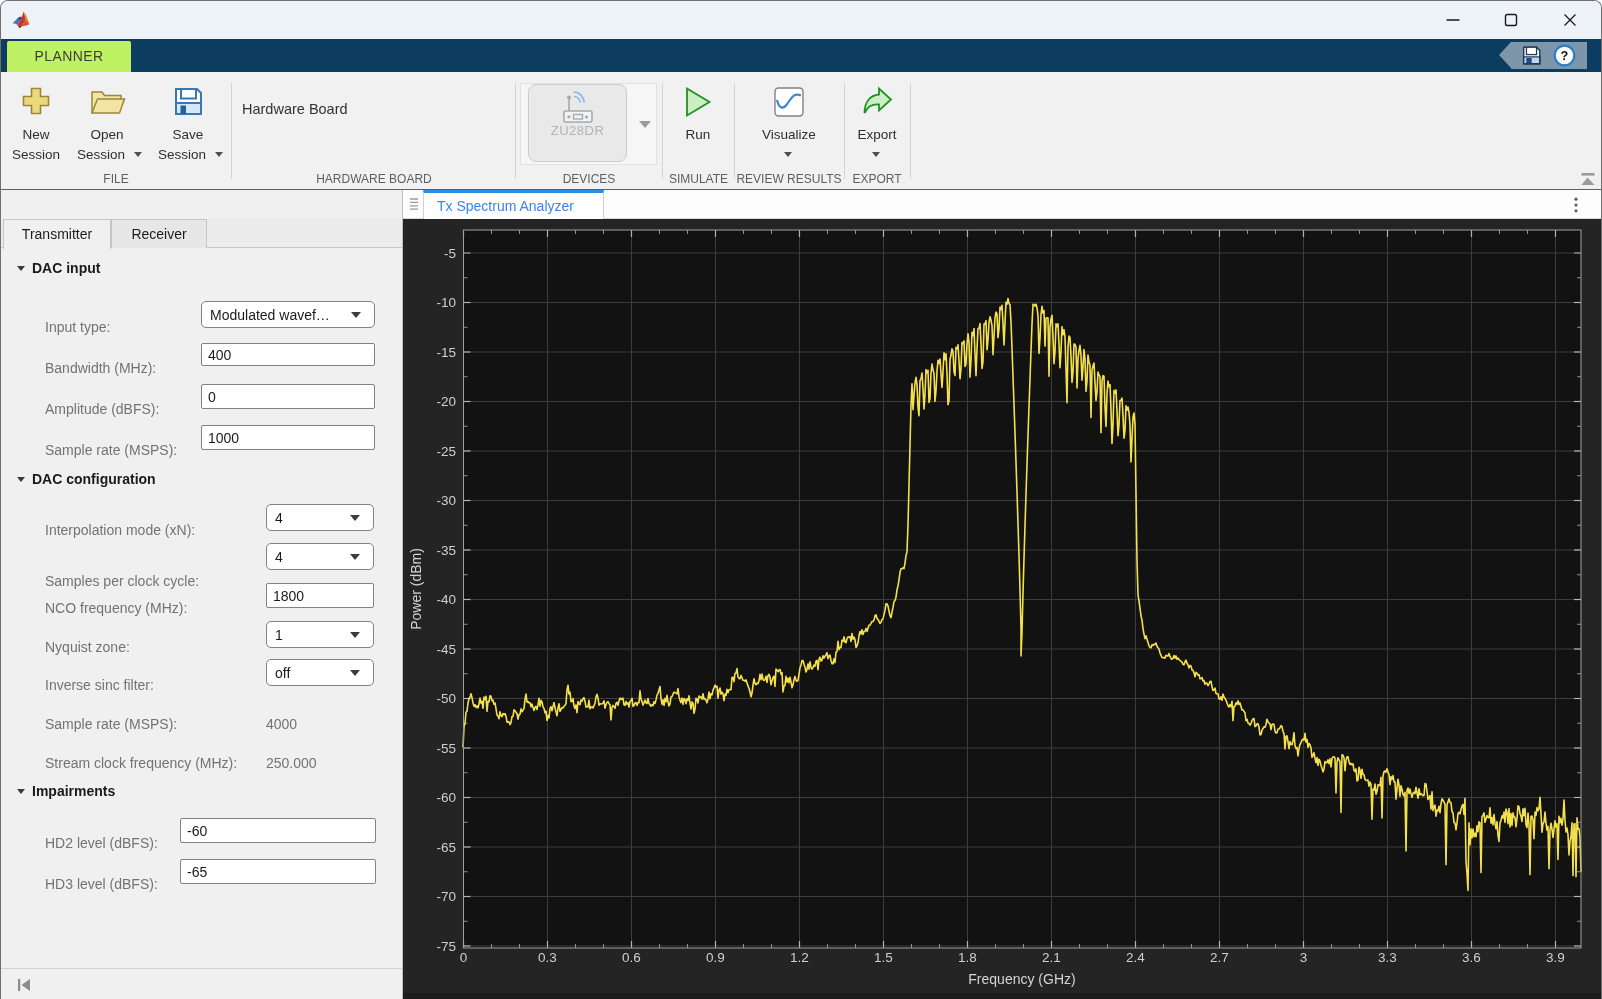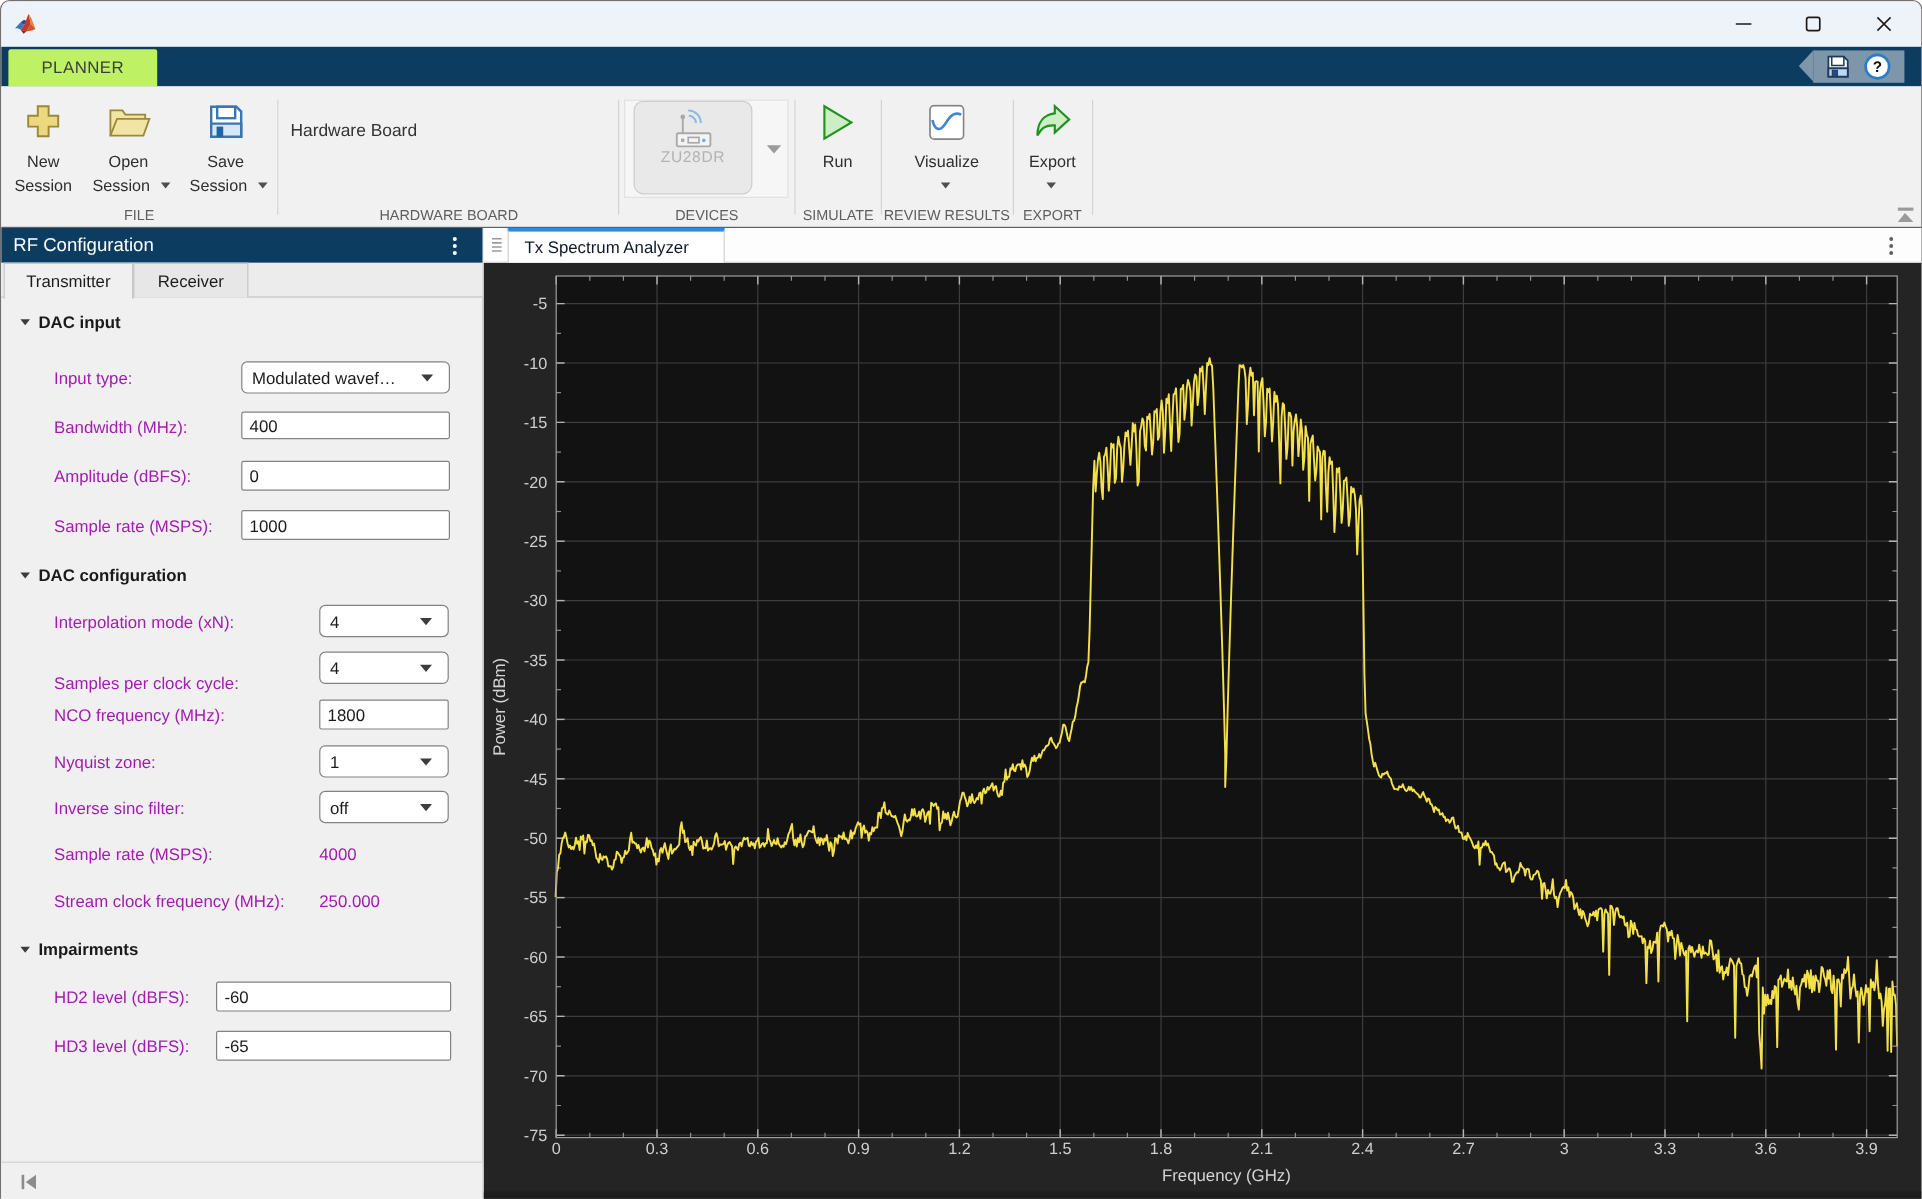--- a/index.html
+++ b/index.html
@@ -30,33 +30,33 @@
 
   
   #lpanel { left:0; top:189px; width:402px; height:810px; background:#f0f0f0; border-right:1px solid #bdbdbd; }
   #lphead { left:0; top:0; width:401px; height:29px; background:#0d3c61; color:#fff; font-size:15.5px; line-height:29px; }
   #lptabs { left:0; top:29px; width:401px; height:29px; background:#ececec; border-bottom:1px solid #c6c6c6; }
   .ltab { top:0; height:29px; line-height:29px; font-size:14px; color:#1c1c1c; text-align:center; }
   #tab-tx { left:2px; top:29px; width:108px; background:#f0f0f0; border:1px solid #c6c6c6; border-bottom:none; height:30px; }
   #tab-rx { left:110px; top:29px; width:96px; background:#e7e7e7; border:1px solid #c6c6c6; border-bottom:none; }
   .sechead { font-size:14px; font-weight:bold; color:#1a1a1a; height:18px; line-height:18px; }
   .tri { width:0; height:0; border-left:4.5px solid transparent; border-right:4.5px solid transparent; border-top:5.5px solid #3c3c3c; }
-  .rowlab { font-size:14px; color:#a21caf; height:18px; line-height:18px; }
+  .rowlab { font-size:14px; color:#737373; height:18px; line-height:18px;margin-top:12px; }
   .tinput { background:#fff; border:1px solid #828282; border-radius:2px; font-size:14px; color:#1a1a1a;
             padding-left:6px; display:flex; align-items:center; }
   .tdrop { background:#fff; border:1px solid #828282; border-radius:5px; font-size:14px; color:#1a1a1a;
            padding-left:8px; display:flex; align-items:center; }
   .dcaret { position:absolute; width:0; height:0; border-left:5px solid transparent; border-right:5px solid transparent; border-top:6px solid #3c3c3c; }
   #lpstatus { left:0; top:778px; width:401px; height:32px; background:#f0f0f0; border-top:1px solid #d2d2d2; }
 
   
   #ppanel { left:402px; top:189px; width:1200px; height:810px; background:#fbfbfb; }
   #ptabbar { left:0; top:0; width:1200px; height:29px; background:#fdfdfd; border-bottom:1px solid #d8d8d8; }
   #ptab { left:20px; top:0; width:181px; height:29px; background:#fff; border-left:1px solid #d0d0d0; border-right:1px solid #d0d0d0;
-          border-top:3px solid #2b8ce4; font-size:14px; color:#0f172a; text-align:left; padding-left:13px; line-height:26px; }
+          border-top:3px solid #2b8ce4; font-size:14px; color:#3b82f6; text-align:left; padding-left:13px; line-height:26px; }
 </style>
 </head>
 <body>
 <div id="win">
 
   <div id="titlebar" class="abs">
     <svg class="abs" style="left:11px;top:9px" width="20" height="20" viewBox="0 0 20 20">
       <polygon points="0.5,13.5 5,8.8 8.2,10.8 5.2,14.8 2.8,13.6" fill="#3a77c2"></polygon>
       <polygon points="5,8.8 8.2,10.8 10.2,7.5 8,6.5" fill="#2a4e8f"></polygon>
       <polygon points="8.2,10.8 11.8,1.5 13.6,9.5 10,16.2 5.2,14.8" fill="#c0392a"></polygon>
@@ -166,27 +166,20 @@
     <div class="abs seclabel" style="left:838px;width:76px">EXPORT</div>
     <div class="abs sep" style="left:909px"></div>
 
     <svg class="abs" style="left:1580px;top:100px" width="14" height="14" viewBox="0 0 14 14">
       <rect x="0.5" y="1" width="13" height="2.6" fill="#9a9a9a"></rect>
       <polygon points="6.5,5.5 0.5,13 13.5,13" fill="#9a9a9a"></polygon>
     </svg>
   </div>
 
   <div id="lpanel" class="abs">
-    <div id="lphead" class="abs"><span style="margin-left:10px">RF Configuration</span>
-      <svg class="abs" style="right:21px;top:7px" width="4" height="16" viewBox="0 0 4 16">
-        <circle cx="2" cy="2.2" r="1.7" fill="#fff"></circle>
-          <circle cx="2" cy="8" r="1.7" fill="#fff"></circle>
-          <circle cx="2" cy="13.8" r="1.7" fill="#fff"></circle>
-      </svg>
-    </div>
     <div id="lptabs" class="abs"></div>
     <div id="tab-tx" class="abs ltab">Transmitter</div>
     <div id="tab-rx" class="abs ltab">Receiver</div>
 
     <div class="abs tri" style="left:16px;top:76px"></div>
     <div class="abs sechead" style="left:31px;top:69px">DAC input</div>
 
     <div class="abs rowlab" style="left:44px;top:116px">Input type:</div>
     <div class="abs tdrop" style="left:200px;top:111px;width:174px;height:27px">Modulated wavef…<div class="dcaret" style="right:13px;top:10px"></div></div>
 

